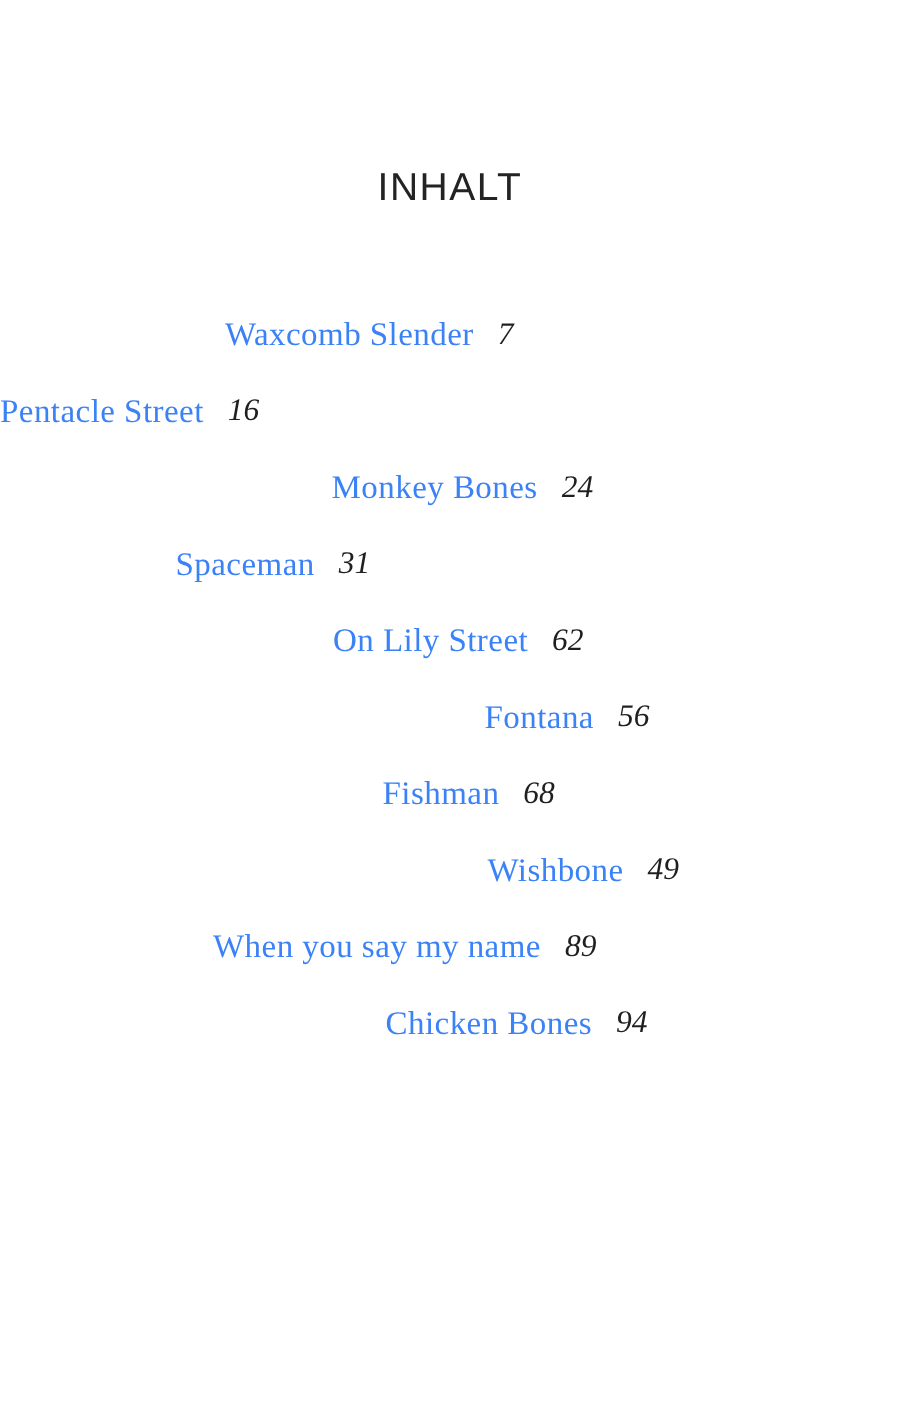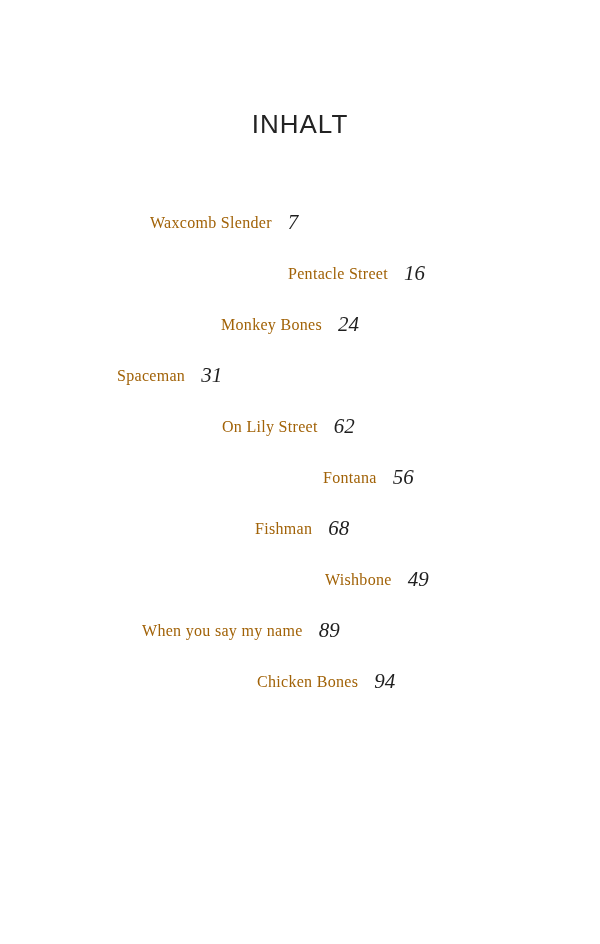--- a/index.html
+++ b/index.html
@@ -36,43 +36,43 @@
     right: 0;
   }
   .toc-row {
     height: 51px;
     display: flex;
     align-items: center;
     box-sizing: border-box;
     white-space: nowrap;
   }
   .entry-title {
-    font-size: 16px;
+    font-size: 22px;
     letter-spacing: 0.3px;
-    color: #a16207;
+    color: #3b82f6;
   }
   .entry-page {
     font-size: 21px;
     font-style: italic;
     margin-left: 16px;
     color: #1f1f1f;
   }
 </style>
 </head>
 <body>
 
 <div class="page">
   <h1 class="page-title">INHALT</h1>
 
   <div class="toc">
       <div class="toc-row" style="padding-left: 150px;">
     <span class="entry-title">Waxcomb Slender</span>
     <span class="entry-page">7</span>
   </div>
-      <div class="toc-row" style="padding-left: 288px;">
+      <div class="toc-row" style="">
     <span class="entry-title">Pentacle Street</span>
     <span class="entry-page">16</span>
   </div>
       <div class="toc-row" style="padding-left: 221px;">
     <span class="entry-title">Monkey Bones</span>
     <span class="entry-page">24</span>
   </div>
       <div class="toc-row" style="padding-left: 117px;">
     <span class="entry-title">Spaceman</span>
     <span class="entry-page">31</span>

